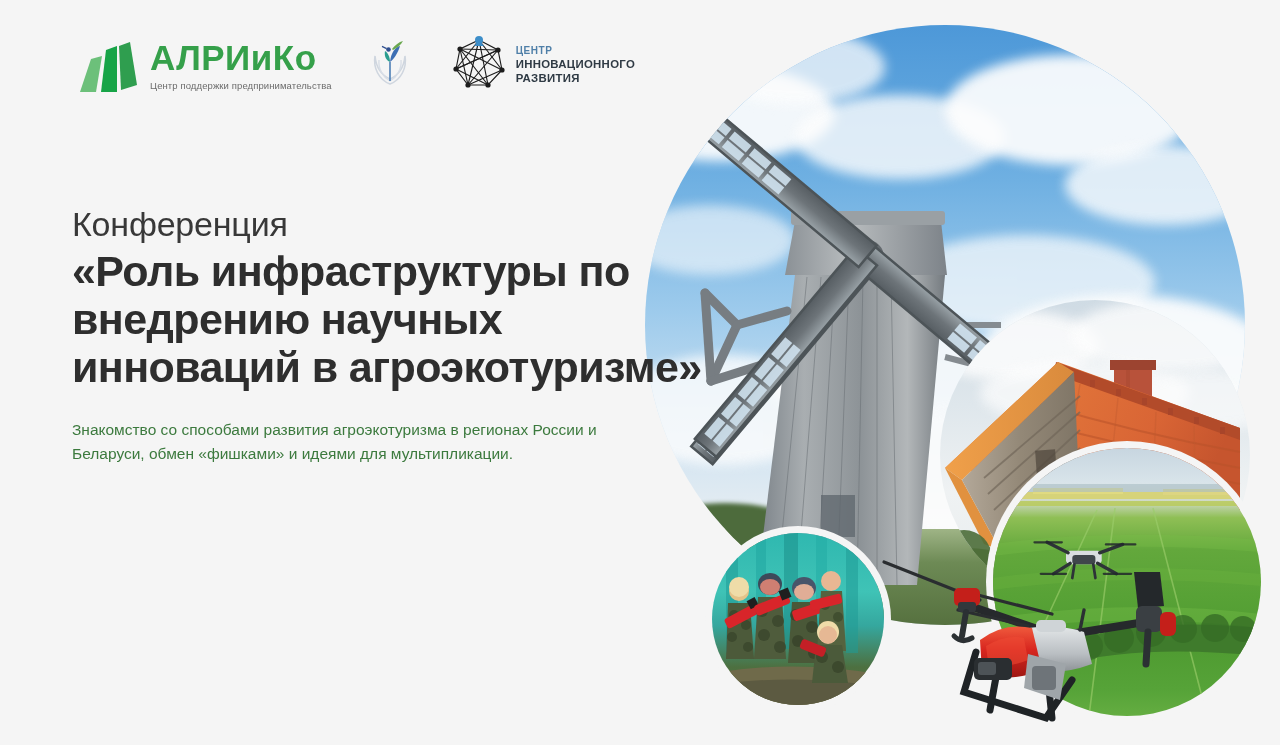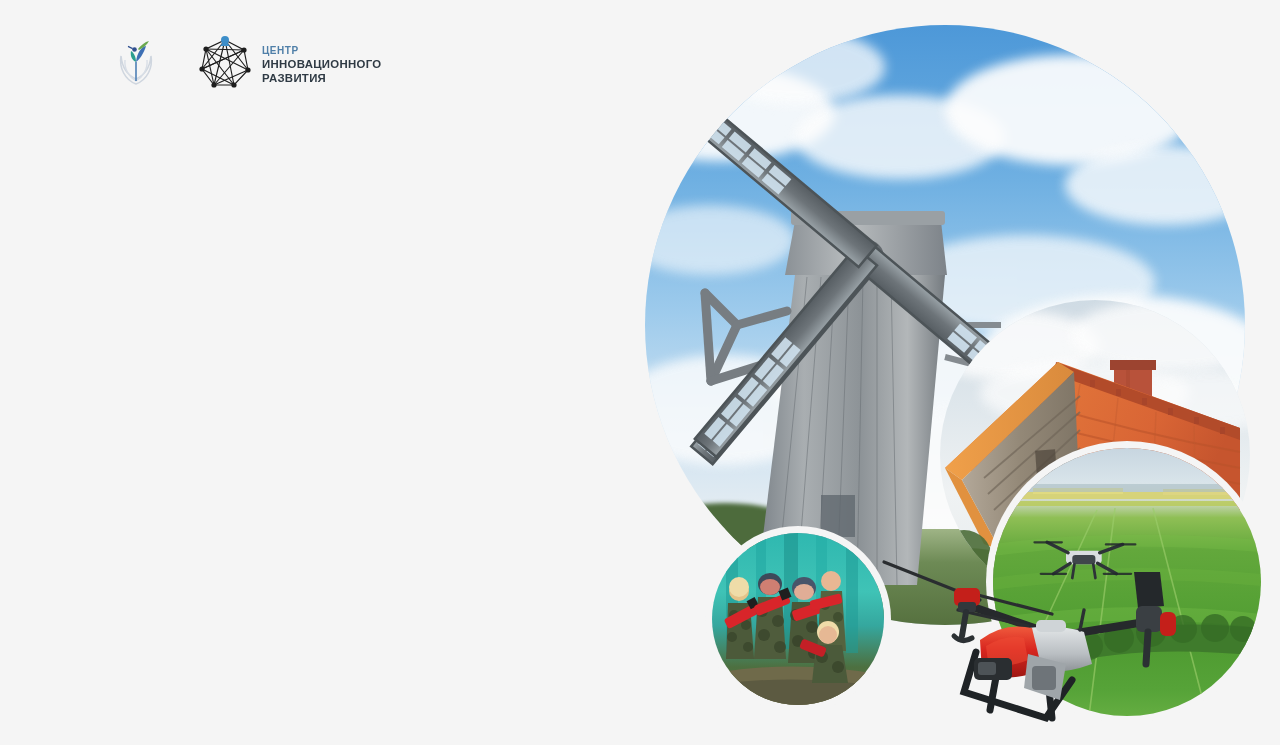--- a/index.html
+++ b/index.html
@@ -137,20 +137,31 @@
   
   .sh{ position:absolute; }
 </style>
 </head>
 <body>
 
 <div class="poster">
 
   <div class="logo-bar">
 
+    <div class="logo logo-alriiko">
+      <svg class="alriiko-mark" viewBox="0 0 62 56">
+        <polygon points="2,52 18,52 24,16 13,19" fill="#6cc07a"></polygon>
+        <polygon points="23,52 39,52 39,6  28,10" fill="#17a447"></polygon>
+        <polygon points="43,50 59,45 52,2 41,6" fill="#2f9e4f"></polygon>
+      </svg>
+      <div class="alriiko-text">
+        <div class="alriiko-name">АЛРИиКо</div>
+        <div class="alriiko-sub">Центр поддержки предпринимательства</div>
+      </div>
+    </div>
 
     <div class="logo logo-orsha">
       <svg class="orsha-mark" viewBox="0 0 40 52">
         <path d="M5 20 C3 32 9 44 20 48 C31 44 37 32 35 20 C34 30 29 39 20 43 C11 39 6 30 5 20 Z" fill="none" stroke="#cfd6df" stroke-width="1.6"></path>
         <path d="M9 24 C8 33 13 41 20 45 C27 41 32 33 31 24" fill="none" stroke="#d8dee6" stroke-width="1.4"></path>
         <path d="M20 45 L20 26" stroke="#4d7fb5" stroke-width="1.6"></path>
         <path d="M20 26 C16 24 14 20 15 15 C18 17 20 21 20 26 Z" fill="#2a9d8f"></path>
         <path d="M20 26 C24 23 28 17 30 10 C25 11 21 17 20 26 Z" fill="#3d6fb4"></path>
         <path d="M22 13 C25 9 29 6 33 5 C31 9 27 12 23 14 Z" fill="#6aa84f"></path>
         <circle cx="18.5" cy="13.5" r="2.3" fill="#2f4f8f"></circle>
@@ -622,14 +633,19 @@
         <rect x="-2" y="26" width="18" height="13" rx="3" fill="#4d5357"></rect>
 
         <path d="M48 18 L86 28 L80 64 L44 52 Z" fill="#9fa5a9"></path>
         <rect x="52" y="30" width="24" height="24" rx="4" fill="#6e7479"></rect>
 
         <path d="M100 -6 L104 -26" stroke="#2b3033" stroke-width="3.4" stroke-linecap="round"></path>
       </g>
     </svg>
   </div>
 
+  <div class="copy">
+    <div class="eyebrow">Конференция</div>
+    <h1 class="headline">«Роль инфраструктуры по внедрению научных инноваций в агроэкотуризме»</h1>
+    <p class="lede">Знакомство со способами развития агроэкотуризма в регионах России и Беларуси, обмен «фишками» и идеями для мультипликации.</p>
+  </div>
 
 </div>
 
 </body></html>

